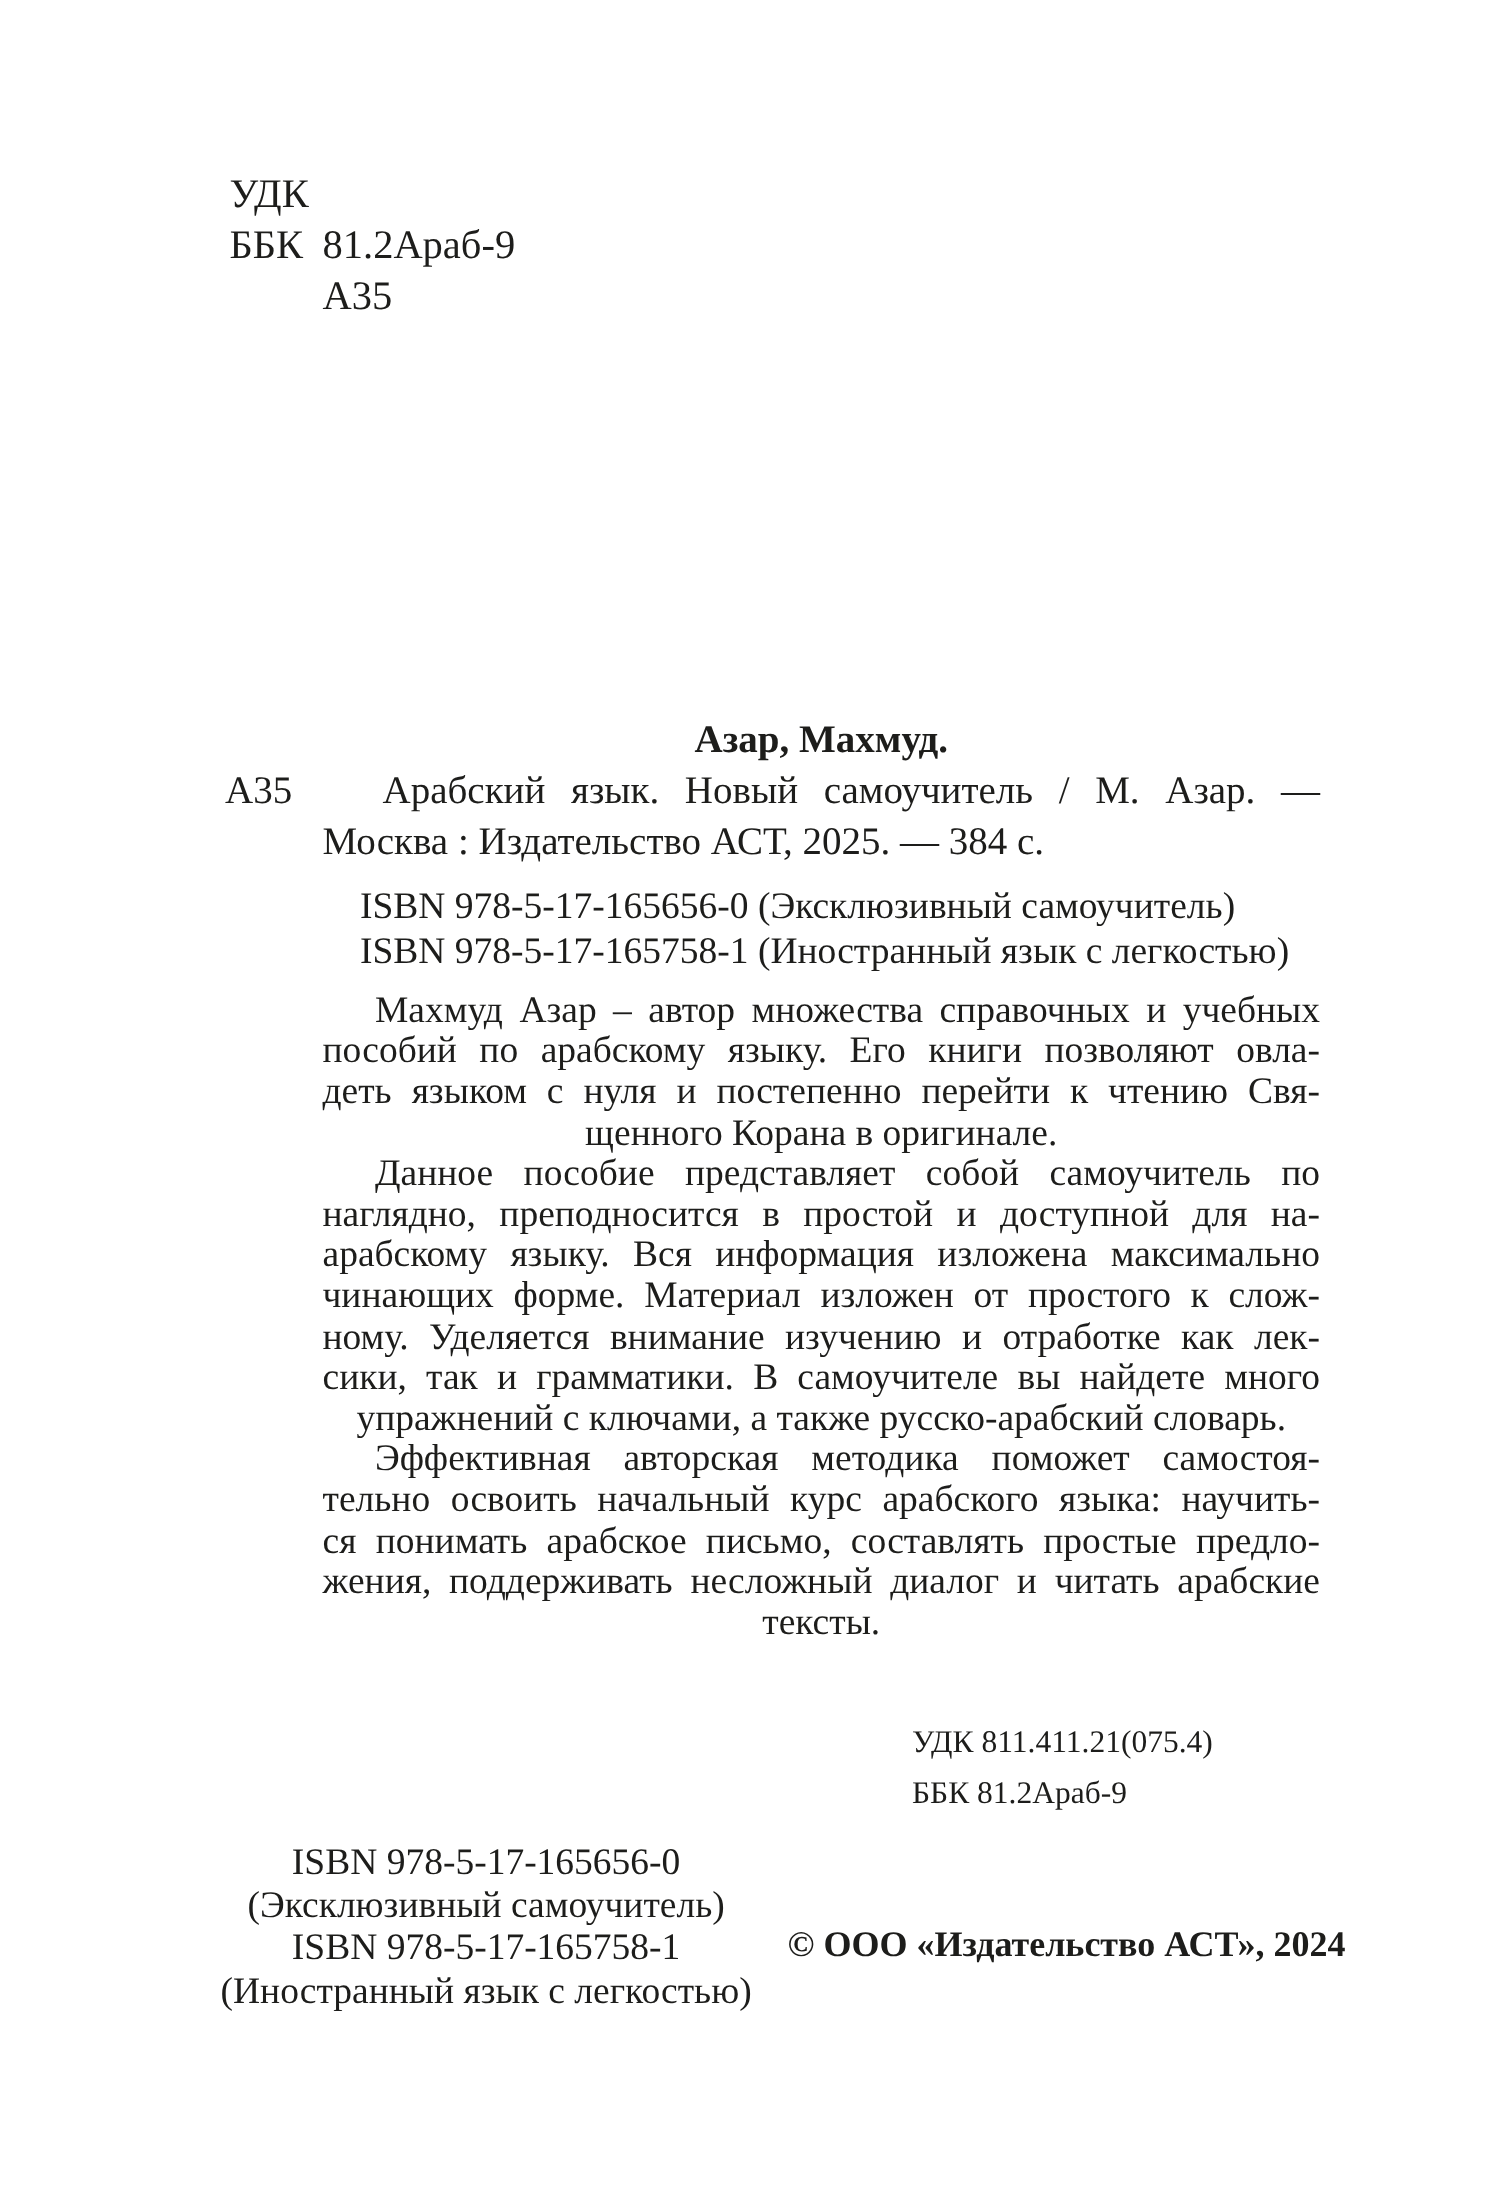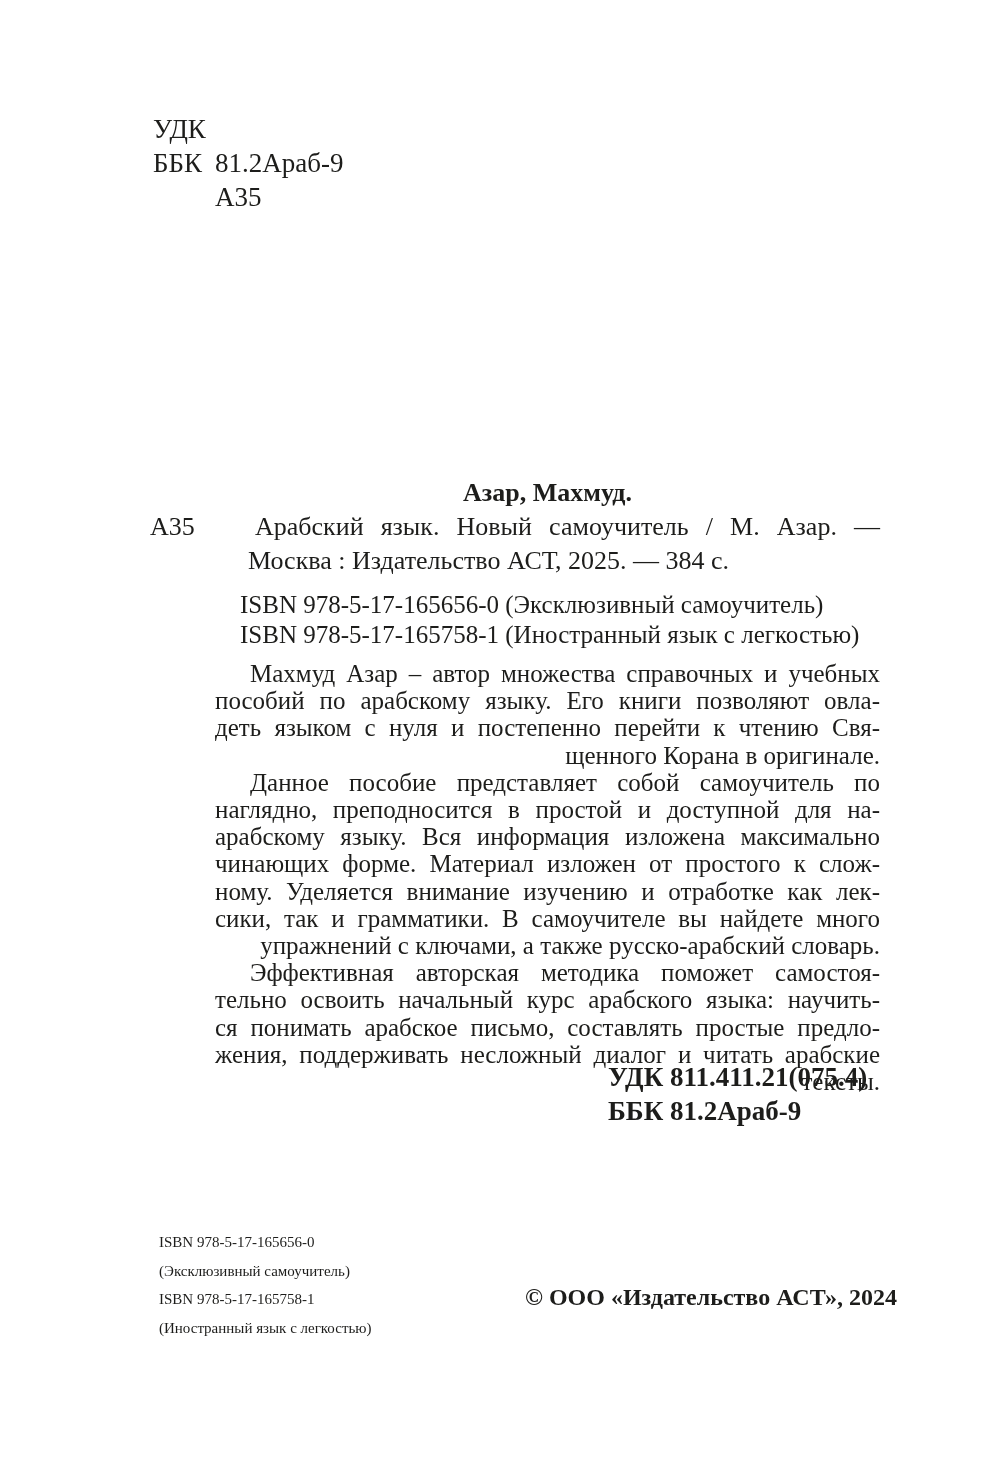--- a/index.html
+++ b/index.html
@@ -19,35 +19,35 @@
   .top-codes { left: 153px; top: 112px; font-size: 27px; line-height: 34px; }
   .code-row { display: flex; }
   .code-label { display: inline-block; width: 62px; flex: 0 0 62px; }
 
   
   .card { left: 150px; top: 476px; width: 730px; font-size: 26px; line-height: 34px; }
   .card-author { margin-left: 65px; font-weight: bold; text-align: center; }
   .card-title-row { position: relative; }
   .card-sign { position: absolute; left: 0; top: 0; }
   .card-title-1 { margin-left: 105px; text-align: justify; text-align-last: justify; }
-  .card-title-2 { margin-left: 98px; }
+  .card-title-2 { margin-left: 65px; }
   .card-isbn { margin-left: 90px; font-size: 25px; line-height: 30px; }
   .card-isbn-first { margin-top: 12px; }
 
   
   .annotation { left: 215px; top: 660px; width: 665px; font-size: 25px; line-height: 27.2px; }
-  .ann-line { text-align: right; white-space: nowrap; }
+  .ann-line { text-align: center; white-space: nowrap; }
   .jl { text-align: justify; text-align-last: justify; white-space: normal; }
   .indent { text-indent: 35px; }
 
   
-  .bottom-codes { left: 608px; top: 1060px; font-size: 27px; line-height: 34px; font-weight: bold; }
+  .bottom-codes { left: 608px; top: 1144px; font-size: 21px; line-height: 34px; font-weight: normal; }
 
   
-  .imprint-left { left: 159px; top: 1228px; font-size: 15px; line-height: 28.5px; }
+  .imprint-left { left: 147px; top: 1228px; font-size: 25px; line-height: 28.5px; text-align: center; }
   .imprint-right { left: 525px; top: 1283px; font-size: 24px; line-height: 28.5px; font-weight: bold; }
 </style>
 </head>
 <body>
 
 <div class="page">
 
   <div class="abs top-codes">
     <div class="code-row">
       <span class="code-label">УДК</span>

